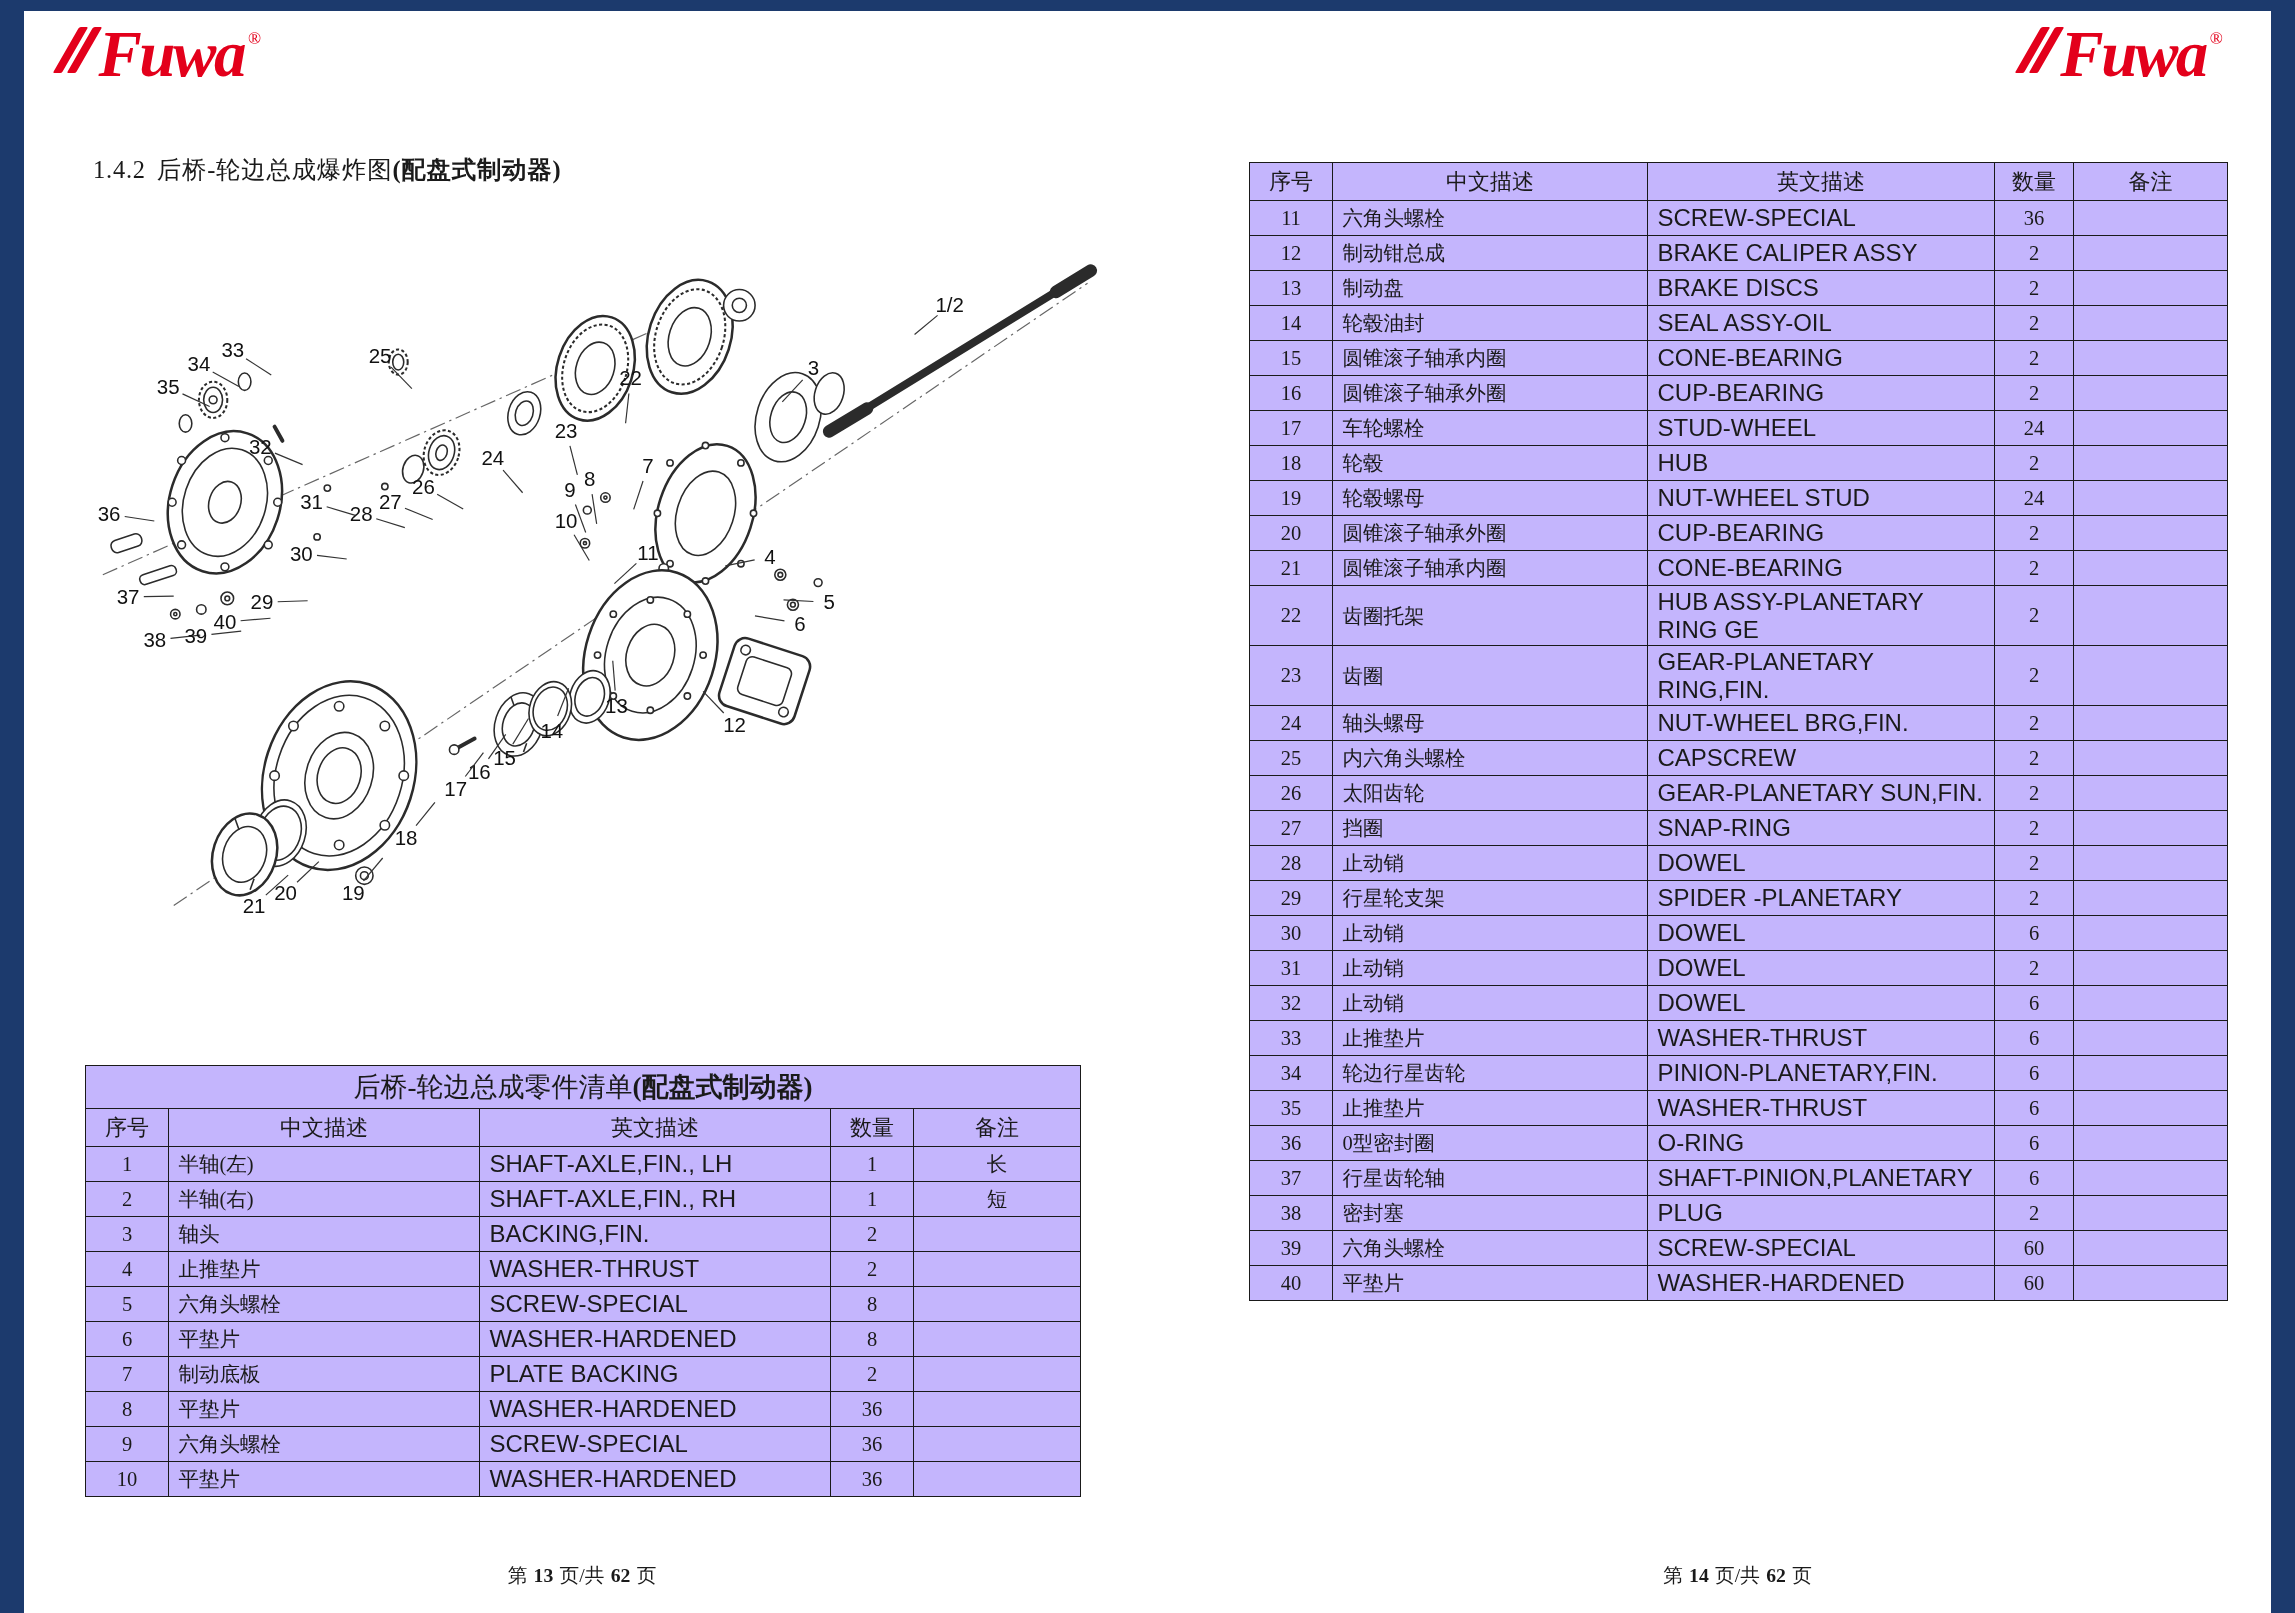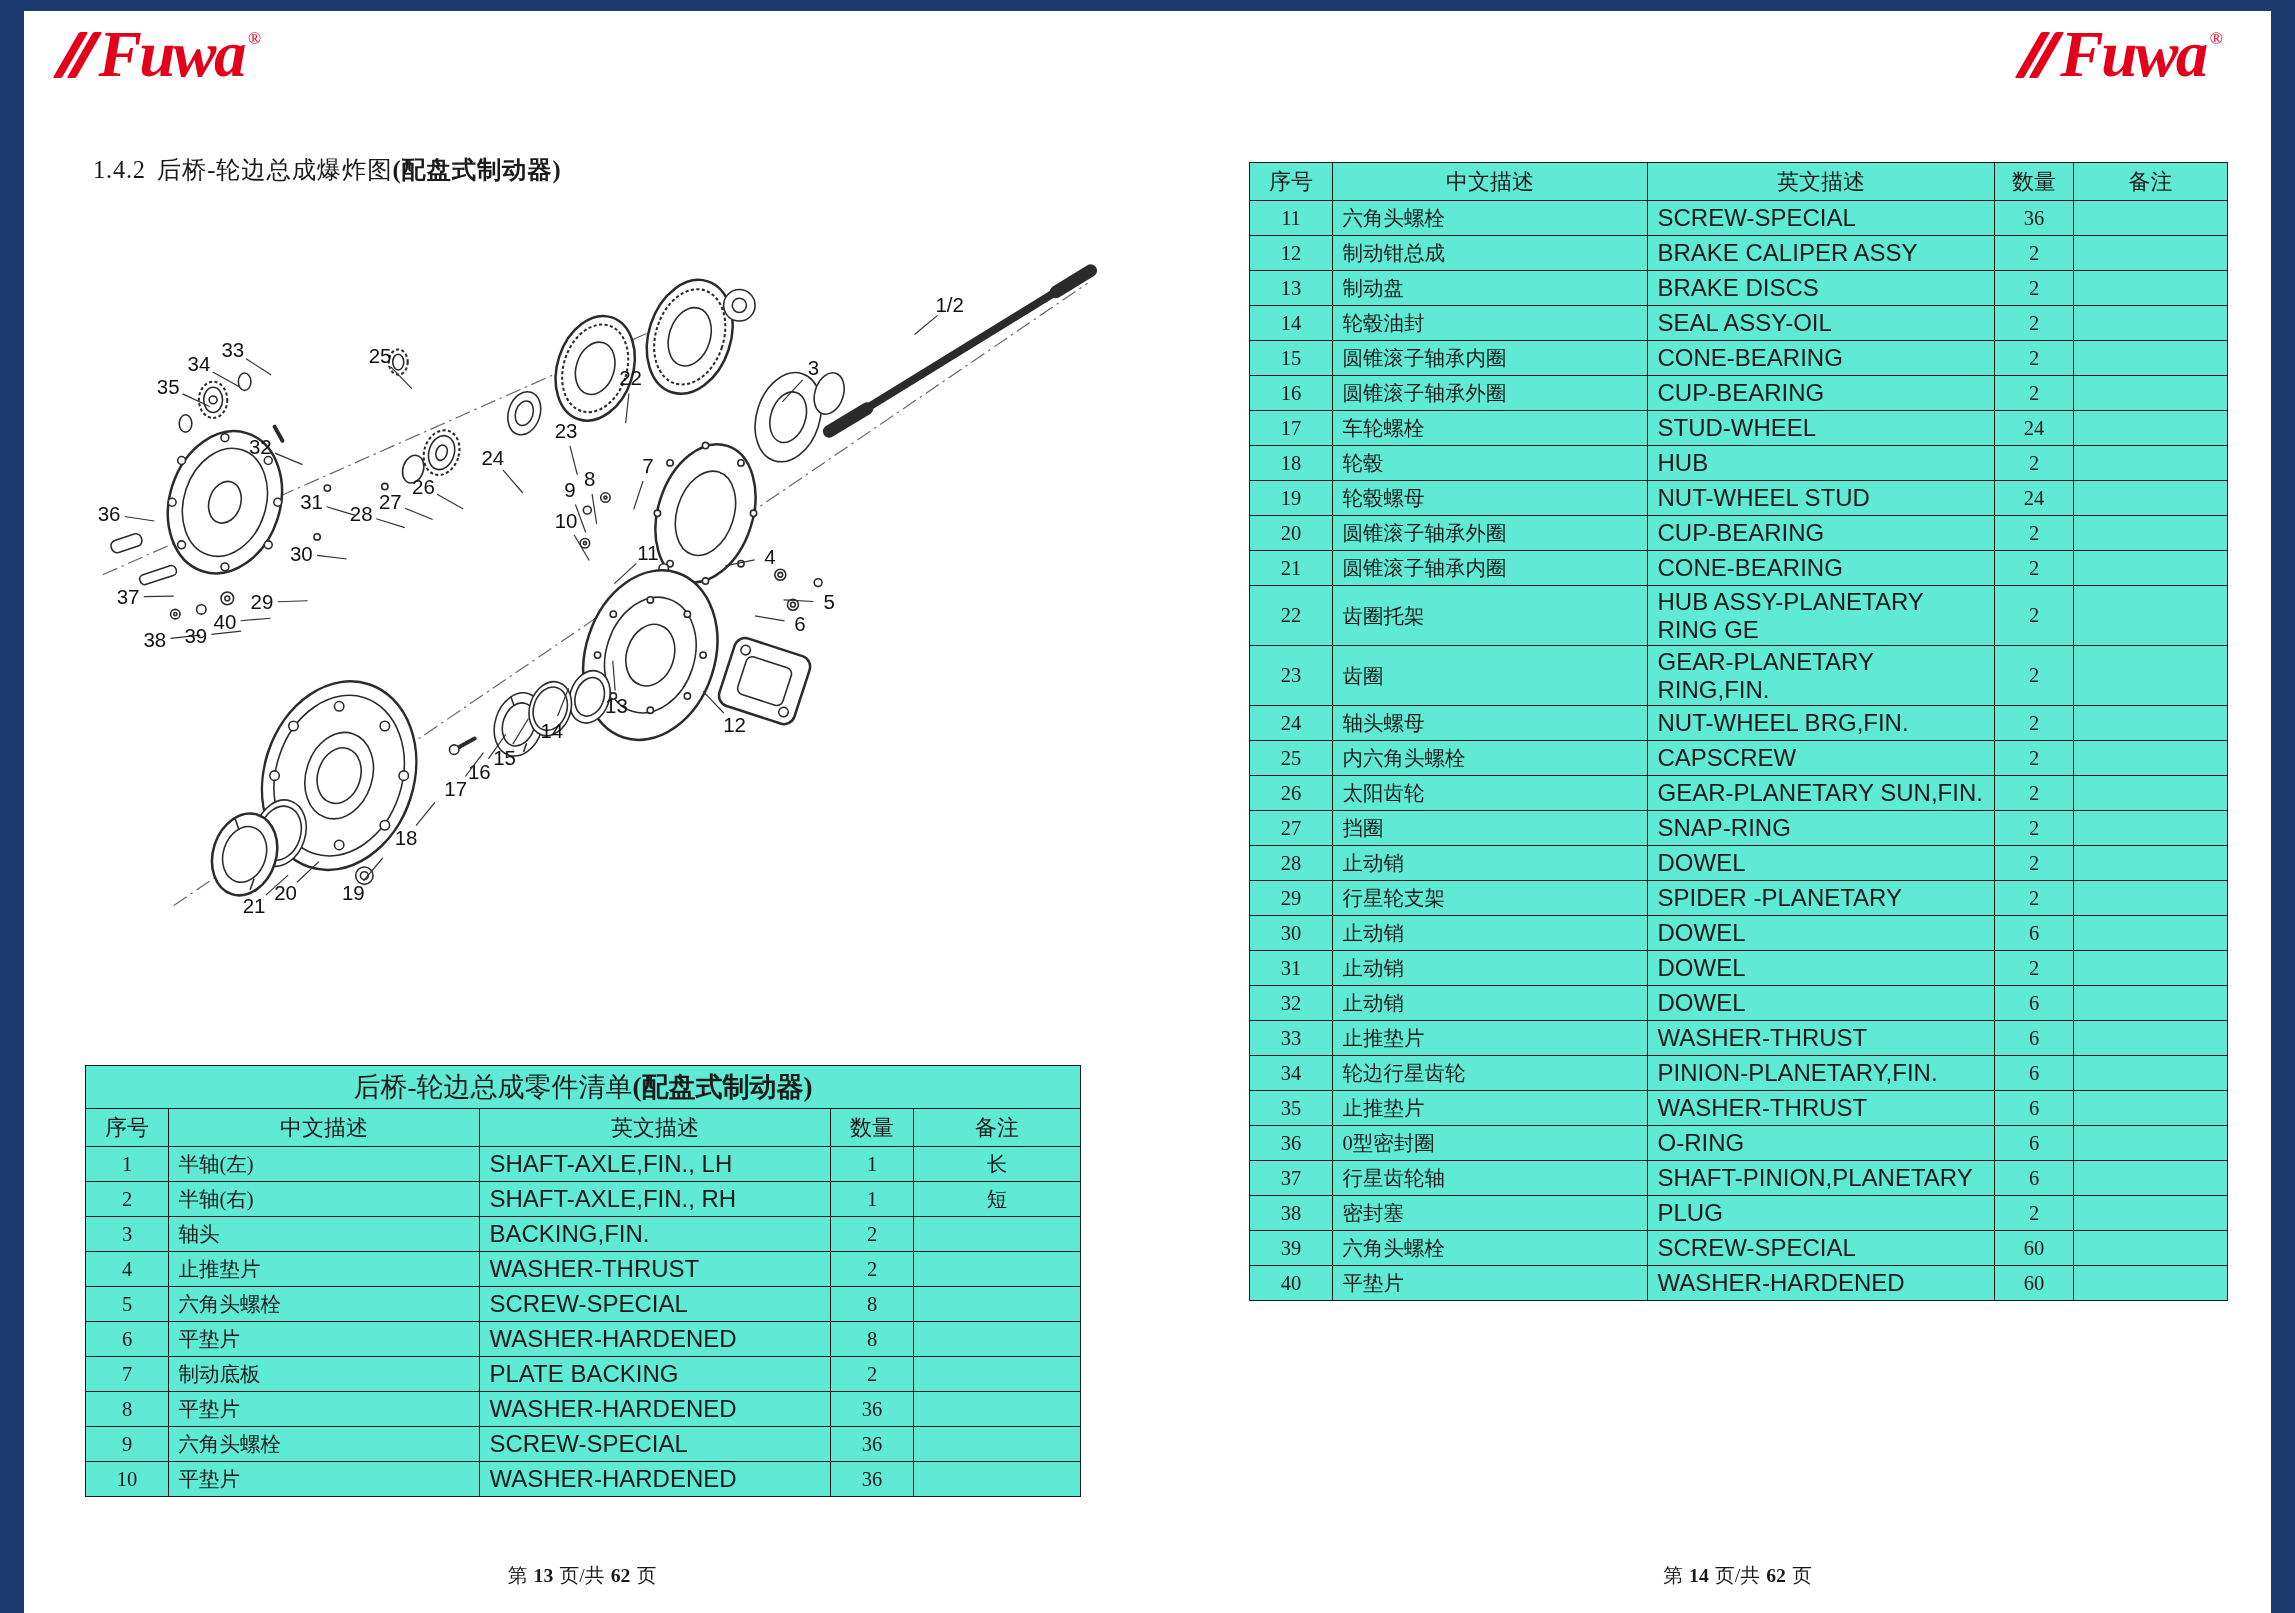--- a/index.html
+++ b/index.html
@@ -6,21 +6,21 @@
   html,body{margin:0;padding:0;background:#fff;}
   .page{position:relative;width:2295px;height:1613px;background:#fff;overflow:hidden;
         font-family:"Liberation Serif",serif;color:var(--ink);}
 
   
   .bar-top{position:absolute;top:0;left:0;width:100%;height:11px;background:var(--navy);}
   .bar-left{position:absolute;top:0;left:0;width:23.6px;height:100%;background:var(--navy);}
   .bar-right{position:absolute;top:0;right:0;width:23.6px;height:100%;background:var(--navy);}
 
   
-  .logo{position:absolute;display:flex;align-items:flex-end;}
+  .logo{position:absolute;display:flex;}
   .logo-left{top:27px;left:66px;}
   .logo-right{top:27px;right:72px;}
   .slash{display:inline-block;width:8.7px;height:46px;background:var(--red);
          transform:skewX(-30deg);margin-right:5.5px;border-radius:1.6px;margin-bottom:4.7px;}
   .slash.s2{margin-right:9.5px;}
   .logo-text{font-family:"Liberation Serif",serif;font-style:italic;font-weight:bold;
              font-size:65px;line-height:0.85;color:var(--red);letter-spacing:-2.4px;}
   .logo-reg{font-size:17.3px;color:var(--red);margin-left:3.9px;align-self:flex-start;margin-top:1.6px;}
 
   
@@ -33,21 +33,21 @@
   svg{display:block;}
   .part{fill:#fff;stroke:#2b2b2b;stroke-width:2;}
   .thick{stroke-width:3.2;}
   .teeth{fill:none;stroke:#2b2b2b;stroke-width:2.6;stroke-dasharray:4 3;}
   .dashdot{stroke:#666;stroke-width:1.5;stroke-dasharray:20 6 3 6;fill:none;}
   .leader{stroke:#333;stroke-width:1.5;}
   .callout{font:26px "Liberation Sans",sans-serif;fill:#111;text-anchor:middle;}
   .rod{stroke:#2b2b2b;stroke-linecap:round;}
 
   
-  table.parts-table{position:absolute;border-collapse:collapse;table-layout:fixed;background:#5eead4;}
+  table.parts-table{position:absolute;border-collapse:collapse;table-layout:fixed;background:#c4b5fd;}
   .left-table{top:1065px;left:85px;width:994px;}
   .right-table{top:162px;left:1249px;width:977px;}
   .parts-table th,.parts-table td{border:0.8px solid #1a1a1a;box-sizing:border-box;}
   .parts-table{border:1.6px solid #1a1a1a;}
   .title-row th{height:43px;font-size:27px;font-weight:normal;text-align:center;padding:3.2px;}
   .title-row b{font-weight:bold;}
   .head-row th{height:38px;font-size:22px;font-weight:normal;text-align:center;}
   .parts-table td{height:35px;padding:1.6px 9.5px;}
   td.cn{font-size:20.5px;font-family:"Liberation Serif",serif;}
   td.en{font-size:24px;font-family:"Liberation Sans",sans-serif;}

